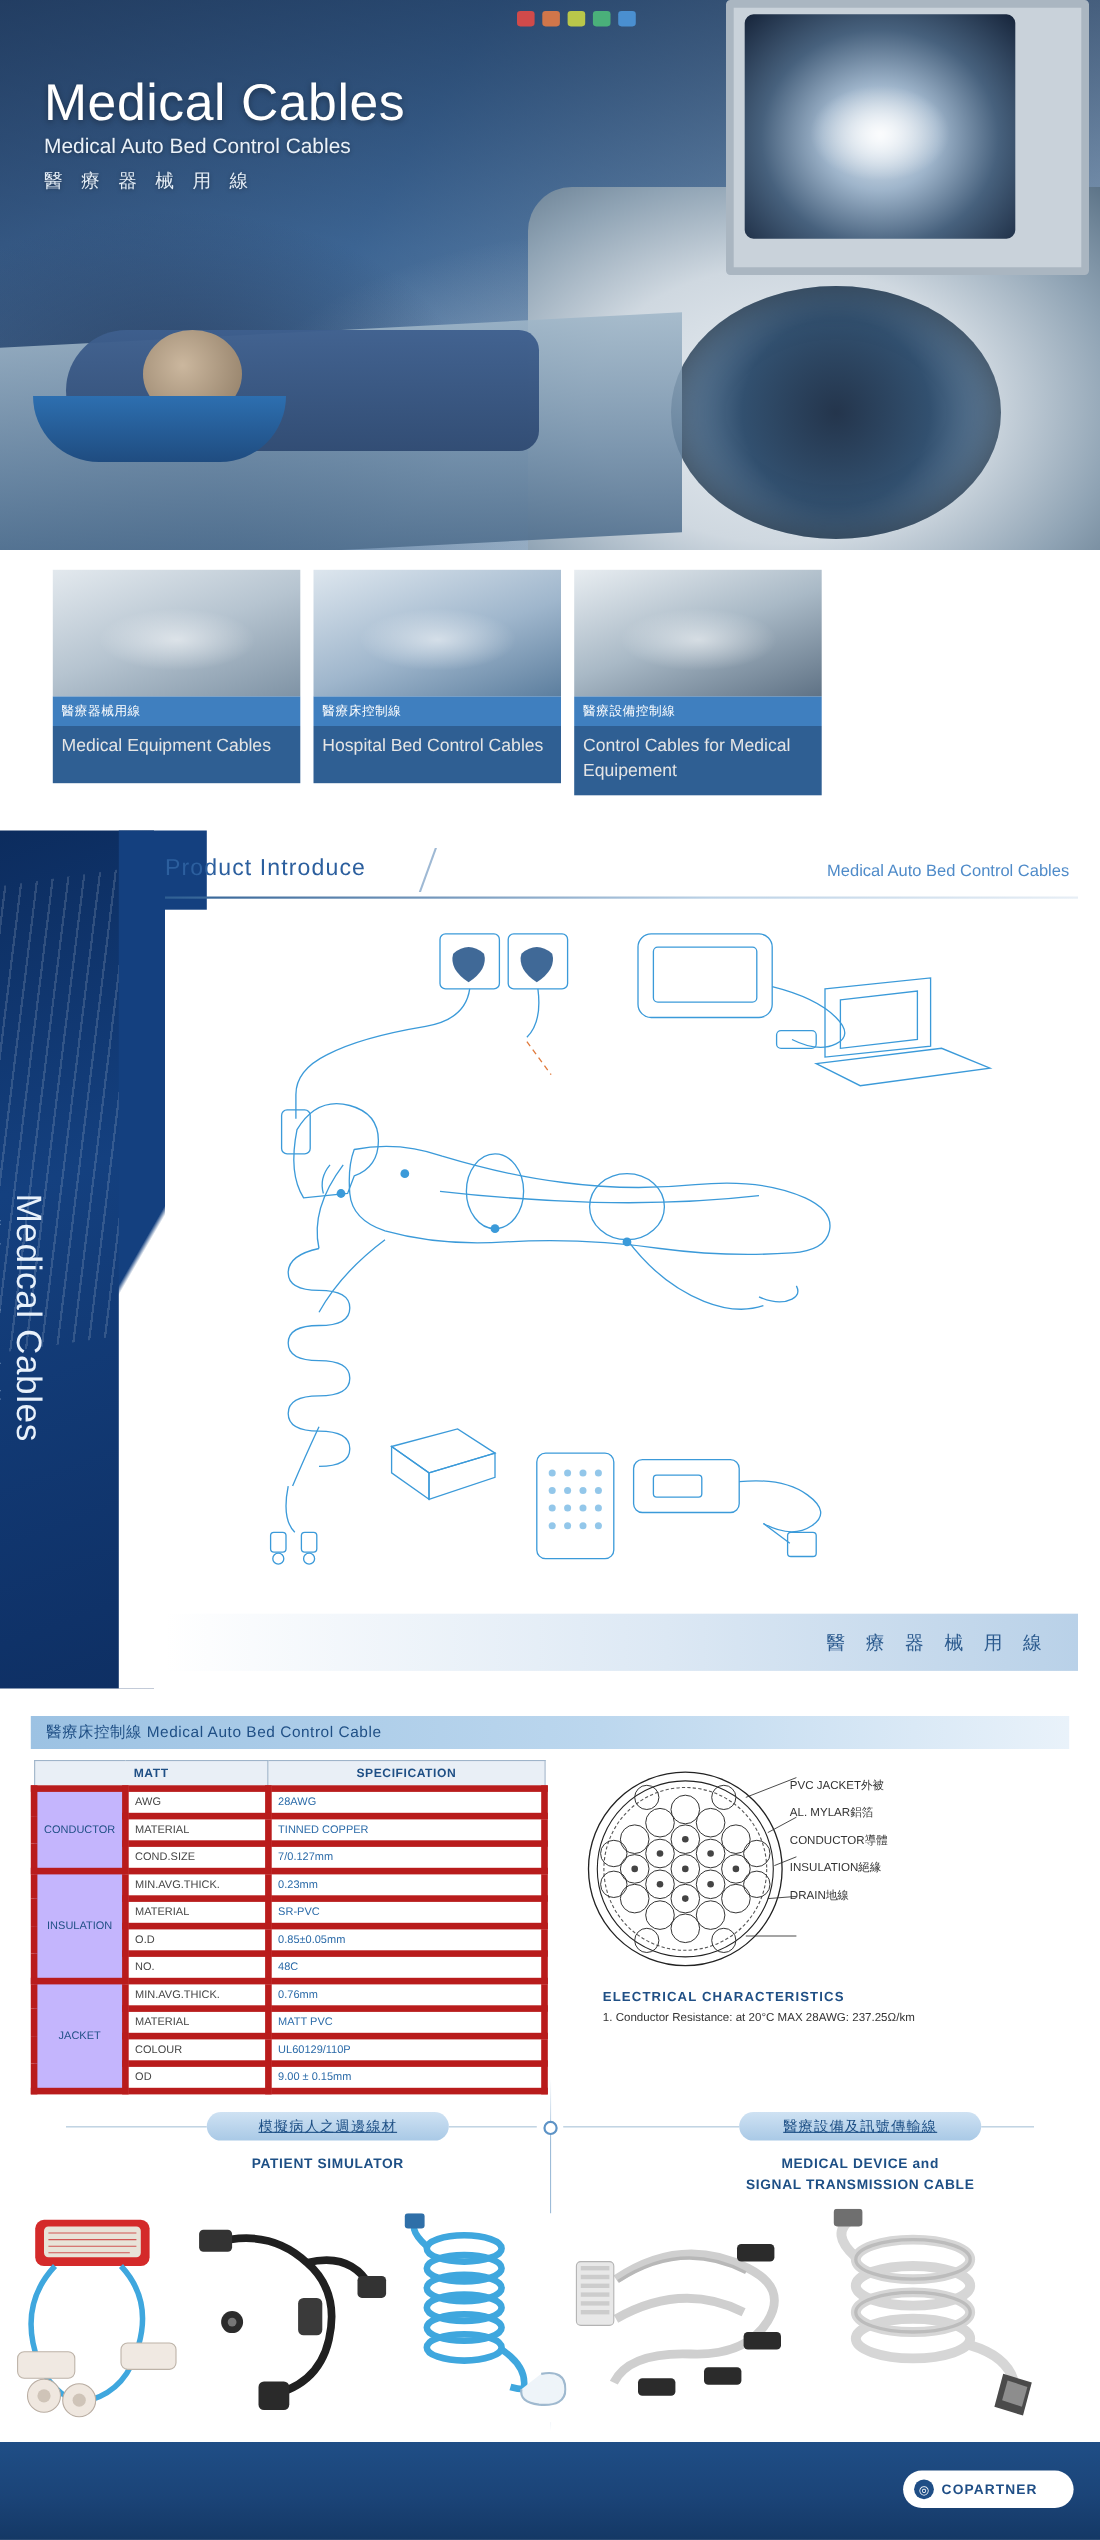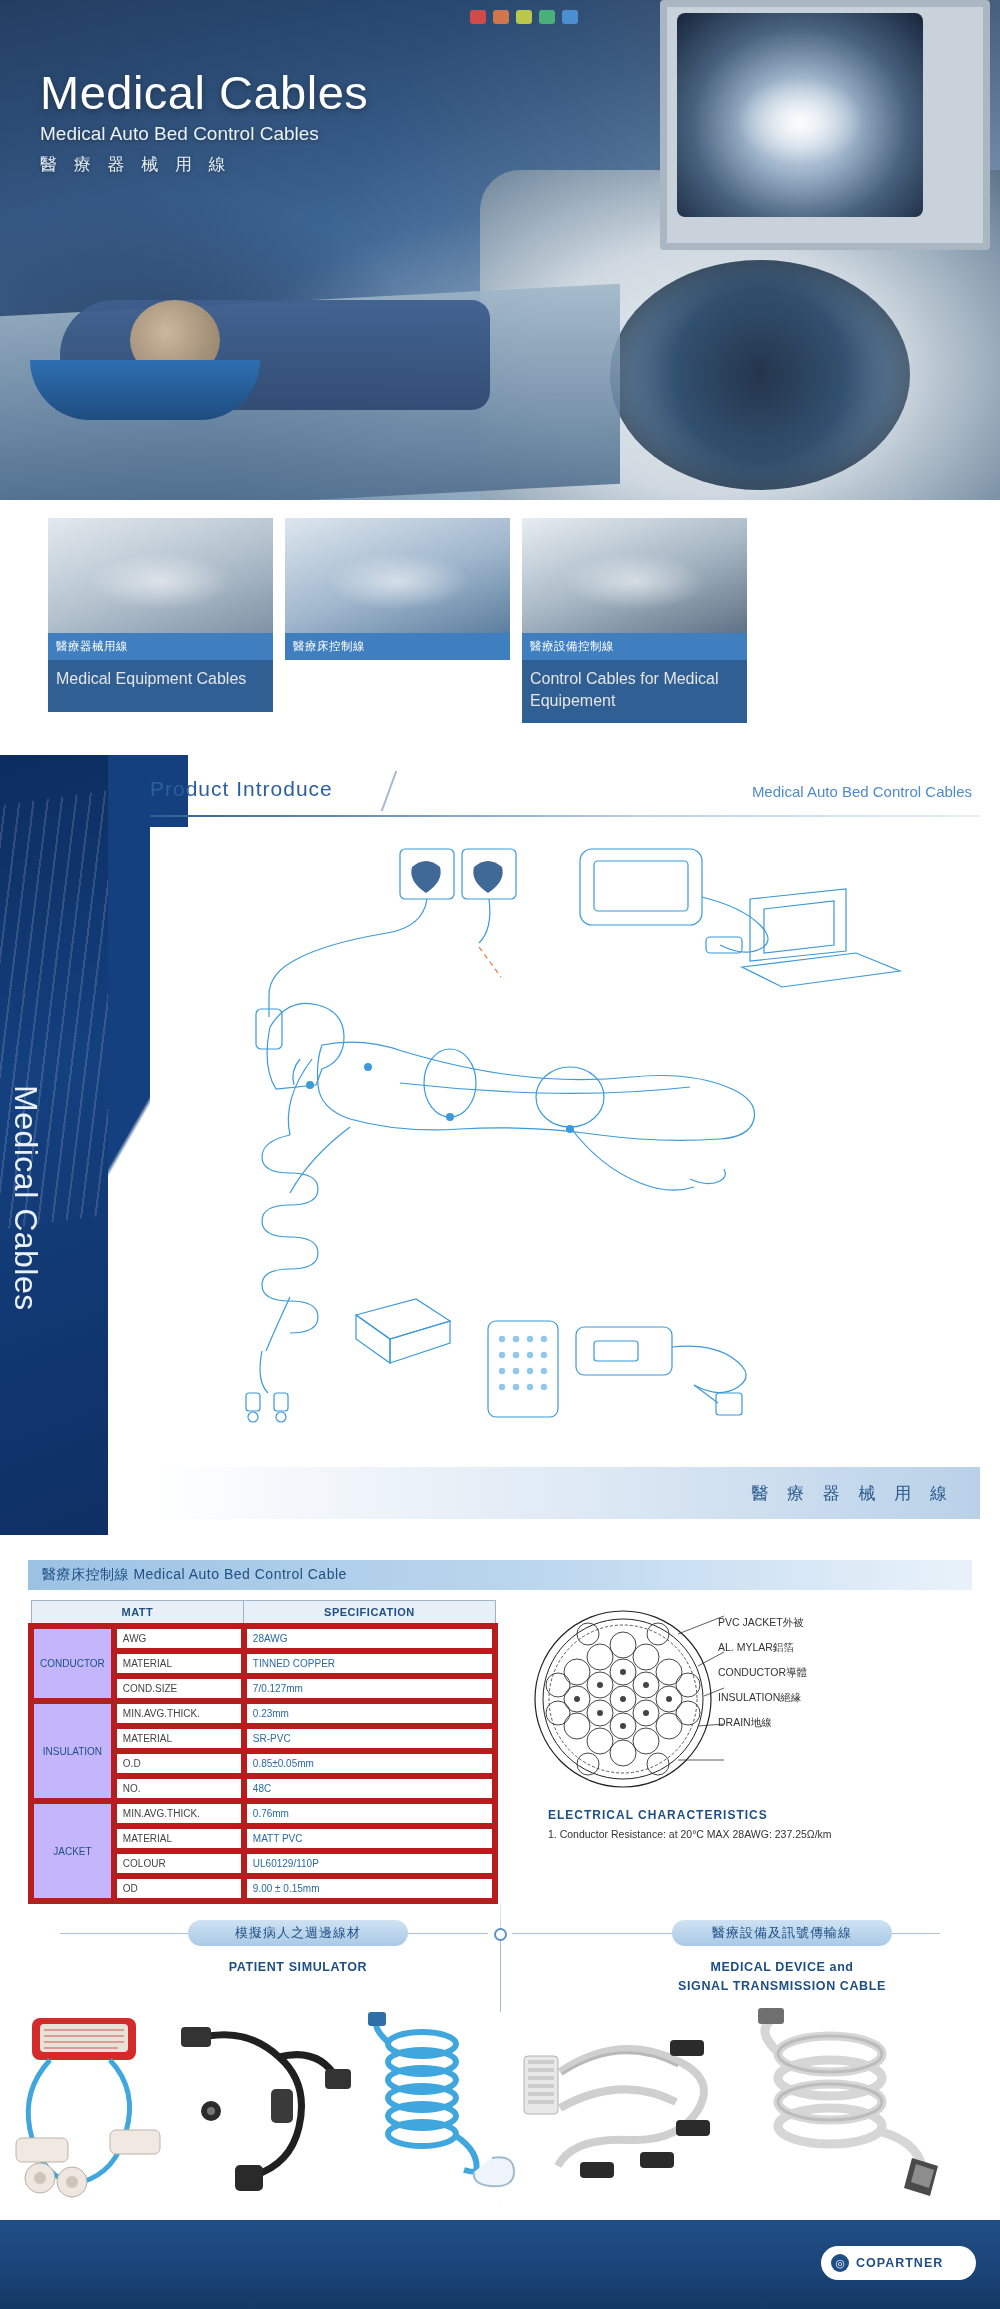--- a/index.html
+++ b/index.html
@@ -263,20 +263,21 @@
   .bot-dot {
     position: absolute; left: 494px; top: 48px; width: 13px; height: 13px;
     border-radius: 50%; background: #fff; border: 2px solid #5d93c6;
   }
   .pill {
     position: absolute; top: 40px; height: 26px; border-radius: 13px;
     background: linear-gradient(180deg, #cfe2f3, #a9c9e6);
     color: #1d4f85; font-size: 13px;
     display: flex; align-items: center; justify-content: center;
     letter-spacing: 1px;
+    text-decoration: underline;
   }
   .pill.left { left: 188px; width: 220px; }
   .pill.right { left: 672px; width: 220px; }
   .pill-line { position:absolute; top:53px; height:1px; background:#a9c2d8; }
   .pill-line.l1 { left: 60px; width: 128px; }
   .pill-line.l2 { left: 408px; width: 80px; }
   .pill-line.l3 { left: 512px; width: 160px; }
   .pill-line.l4 { left: 892px; width: 48px; }
 
   .cap {
@@ -346,20 +347,21 @@
 
     <div class="thumb">
       <div class="thumb-img t1"></div>
       <div class="thumb-cn">醫療器械用線</div>
       <div class="thumb-en">Medical Equipment Cables</div>
     </div>
 
     <div class="thumb">
       <div class="thumb-img t2"></div>
       <div class="thumb-cn">醫療床控制線</div>
+      <div class="thumb-en">Hospital Bed Control Cables</div>
     </div>
 
     <div class="thumb">
       <div class="thumb-img t3"></div>
       <div class="thumb-cn">醫療設備控制線</div>
       <div class="thumb-en">Control Cables for Medical Equipement</div>
     </div>
 
 
   </div>

